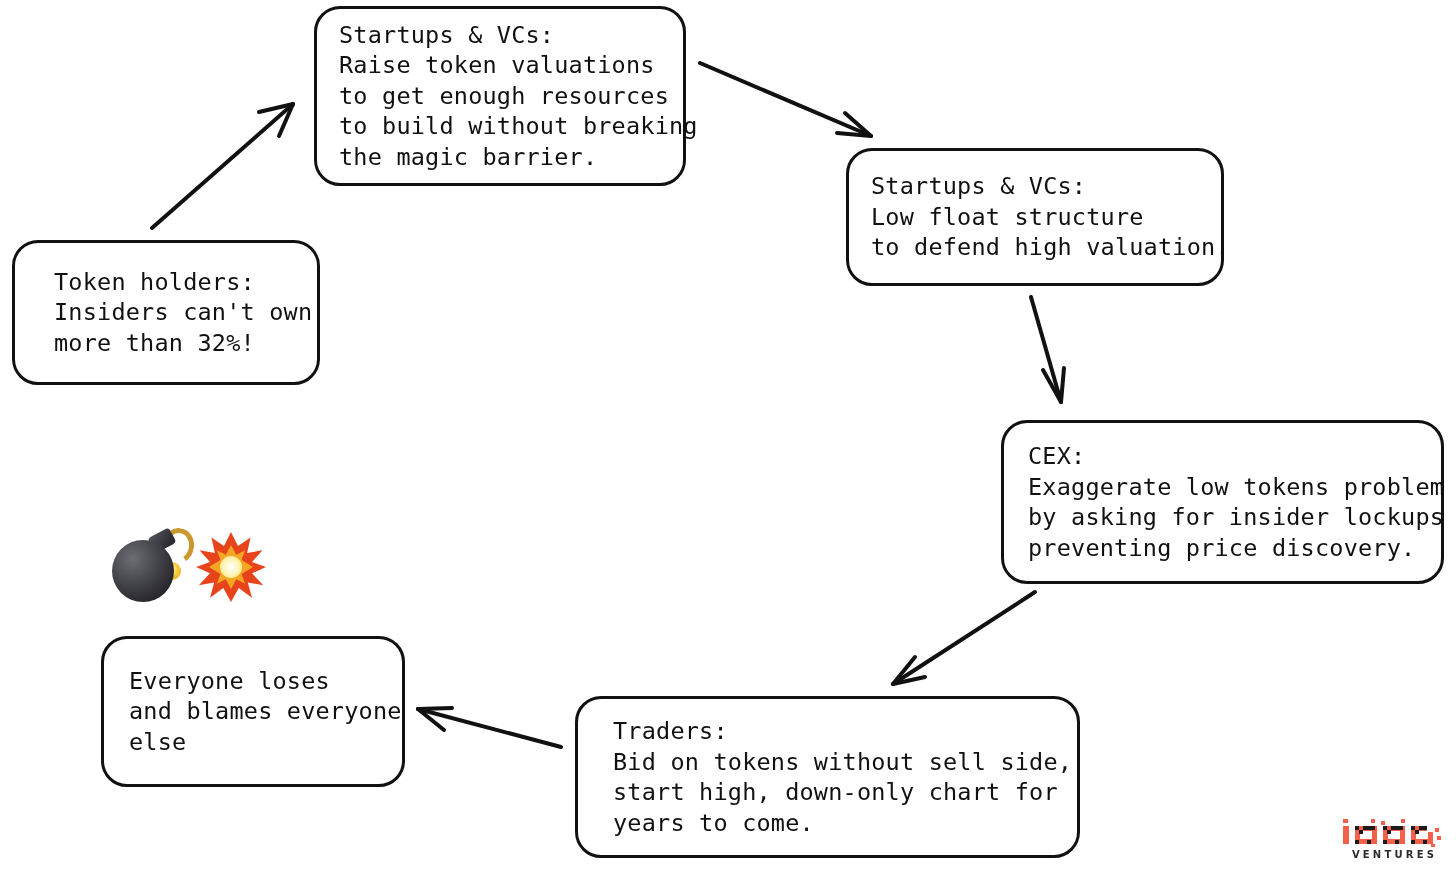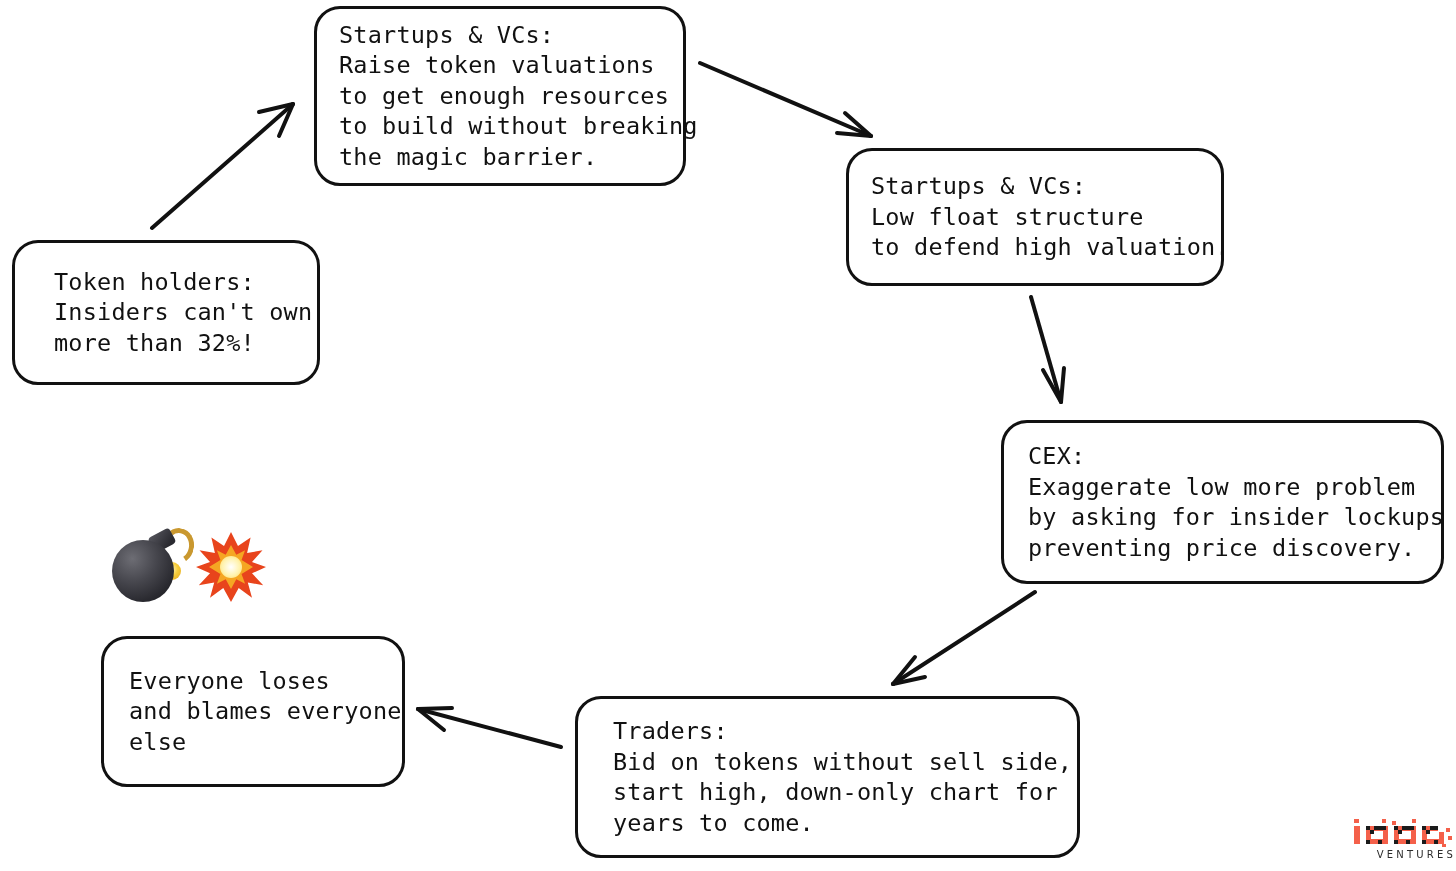--- a/index.html
+++ b/index.html
@@ -117,24 +117,25 @@
   }
   .boom-core {
     position: absolute; left: 26px; top: 32px;
     width: 22px; height: 22px; border-radius: 50%;
     background: radial-gradient(circle, #ffffff 0%, #fff3b0 55%, #ffd75e 100%);
   }
 
   
   #logo {
     position: absolute;
-    right: 0;
+    right: 11px;
     bottom: 11px;
     z-index: 3;
-    text-align: right;
+    text-align: center;
+    font-weight: bold;
   }
   #logo-mark {
     display: block;
   }
   #logo-sub {
     font-family: "DejaVu Sans", "Liberation Sans", sans-serif;
     font-size: 10px;
     letter-spacing: 3.2px;
     color: #2b2b2b;
     margin-top: 1px;
@@ -194,21 +195,21 @@
   </div>
 
   <div class="node" id="node-lowfloat">
     <div class="txt">Startups &amp; VCs:
 Low float structure
 to defend high valuation.</div>
   </div>
 
   <div class="node" id="node-cex">
     <div class="txt">CEX:
-Exaggerate low more problem
+Exaggerate low tokens problem
 by asking for insider lockups
 preventing price discovery.</div>
   </div>
 
   <div class="node" id="node-traders">
     <div class="txt">Traders:
 Bid on tokens without sell side,
 start high, down-only chart for
 years to come.</div>
   </div>

